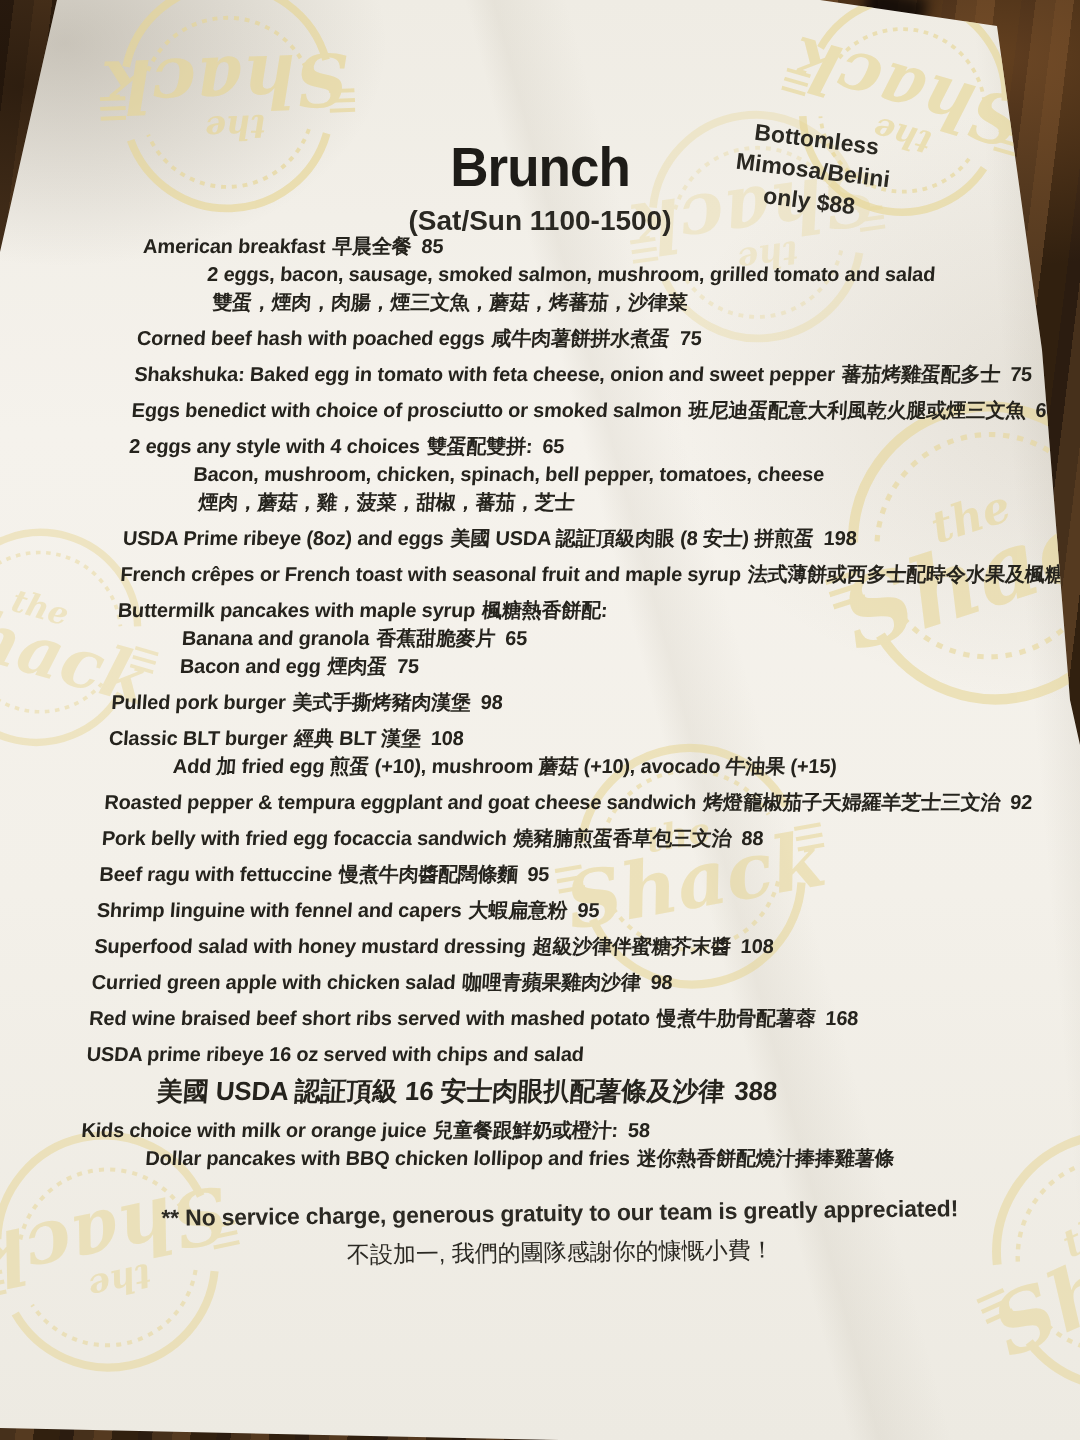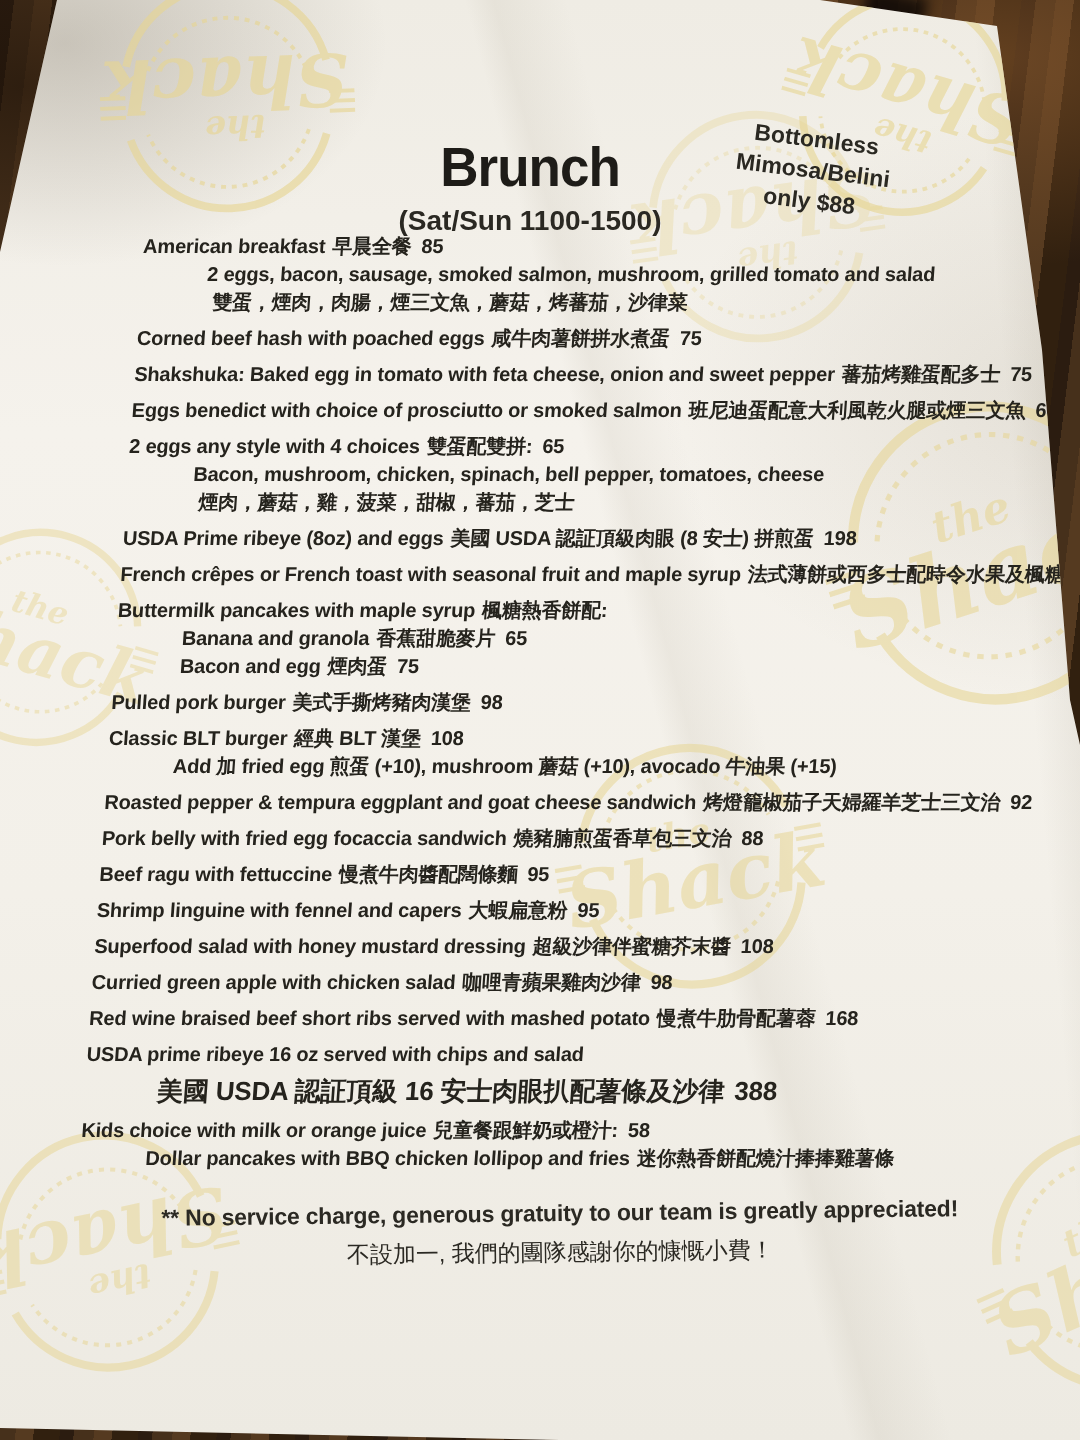--- a/index.html
+++ b/index.html
@@ -40,21 +40,21 @@
   .wm1{left:100px;top:-25px;width:255px;height:255px;opacity:.62;transform:rotate(178deg);}
   .wm2{left:780px;top:-12px;width:245px;height:245px;opacity:.60;transform:rotate(196deg);}
   .wm3{left:822px;top:378px;width:335px;height:335px;opacity:.55;transform:rotate(-18deg);}
   .wm4{left:555px;top:725px;width:270px;height:270px;opacity:.52;transform:rotate(-10deg);}
   .wm5{left:-80px;top:512px;width:240px;height:240px;opacity:.45;transform:rotate(16deg);}
   .wm6{left:-25px;top:1125px;width:265px;height:265px;opacity:.5;transform:rotate(168deg);}
   .wm7{left:970px;top:1110px;width:290px;height:290px;opacity:.5;transform:rotate(-24deg);}
   .wm8{left:630px;top:105px;width:255px;height:255px;opacity:.33;transform:rotate(172deg);}
   
   .ink{color:#23211c;}
-  .title-block{position:absolute;top:136px;left:330px;width:400px;text-align:center;}
+  .title-block{position:absolute;top:136px;left:340px;width:400px;text-align:center;}
   .title{font-size:53px;font-weight:800;letter-spacing:-1px;transform:scaleY(1.04);color:#1e1c18;}
   .subtitle{font-size:28px;font-weight:700;margin-top:8px;color:#2a2822;}
   .promo{
     position:absolute;top:124px;left:688px;width:250px;text-align:center;
     transform:rotate(7deg);font-size:23px;font-weight:700;line-height:31px;color:#2a2822;
   }
   .menu-list{
     position:absolute;left:55px;top:222px;width:905px;
     transform:skewX(-4deg);transform-origin:0 0;
     font-size:20px;font-weight:700;letter-spacing:-.2px;line-height:24px;color:#25231d;

